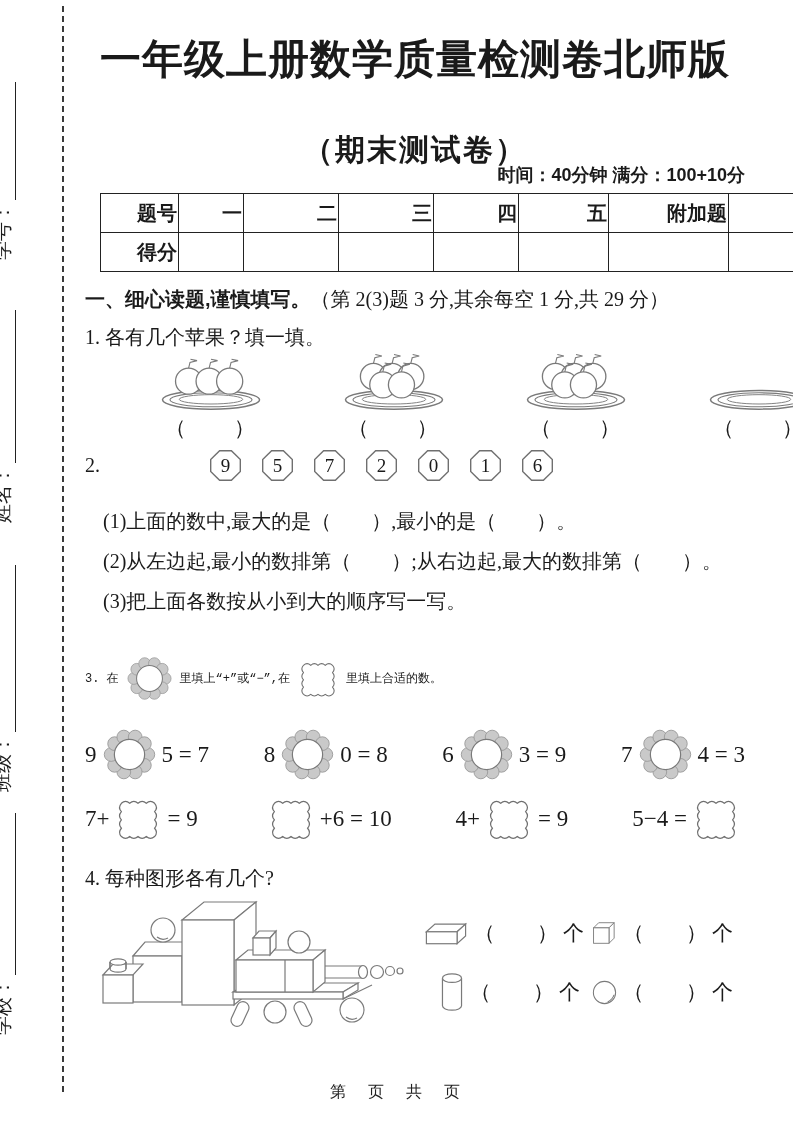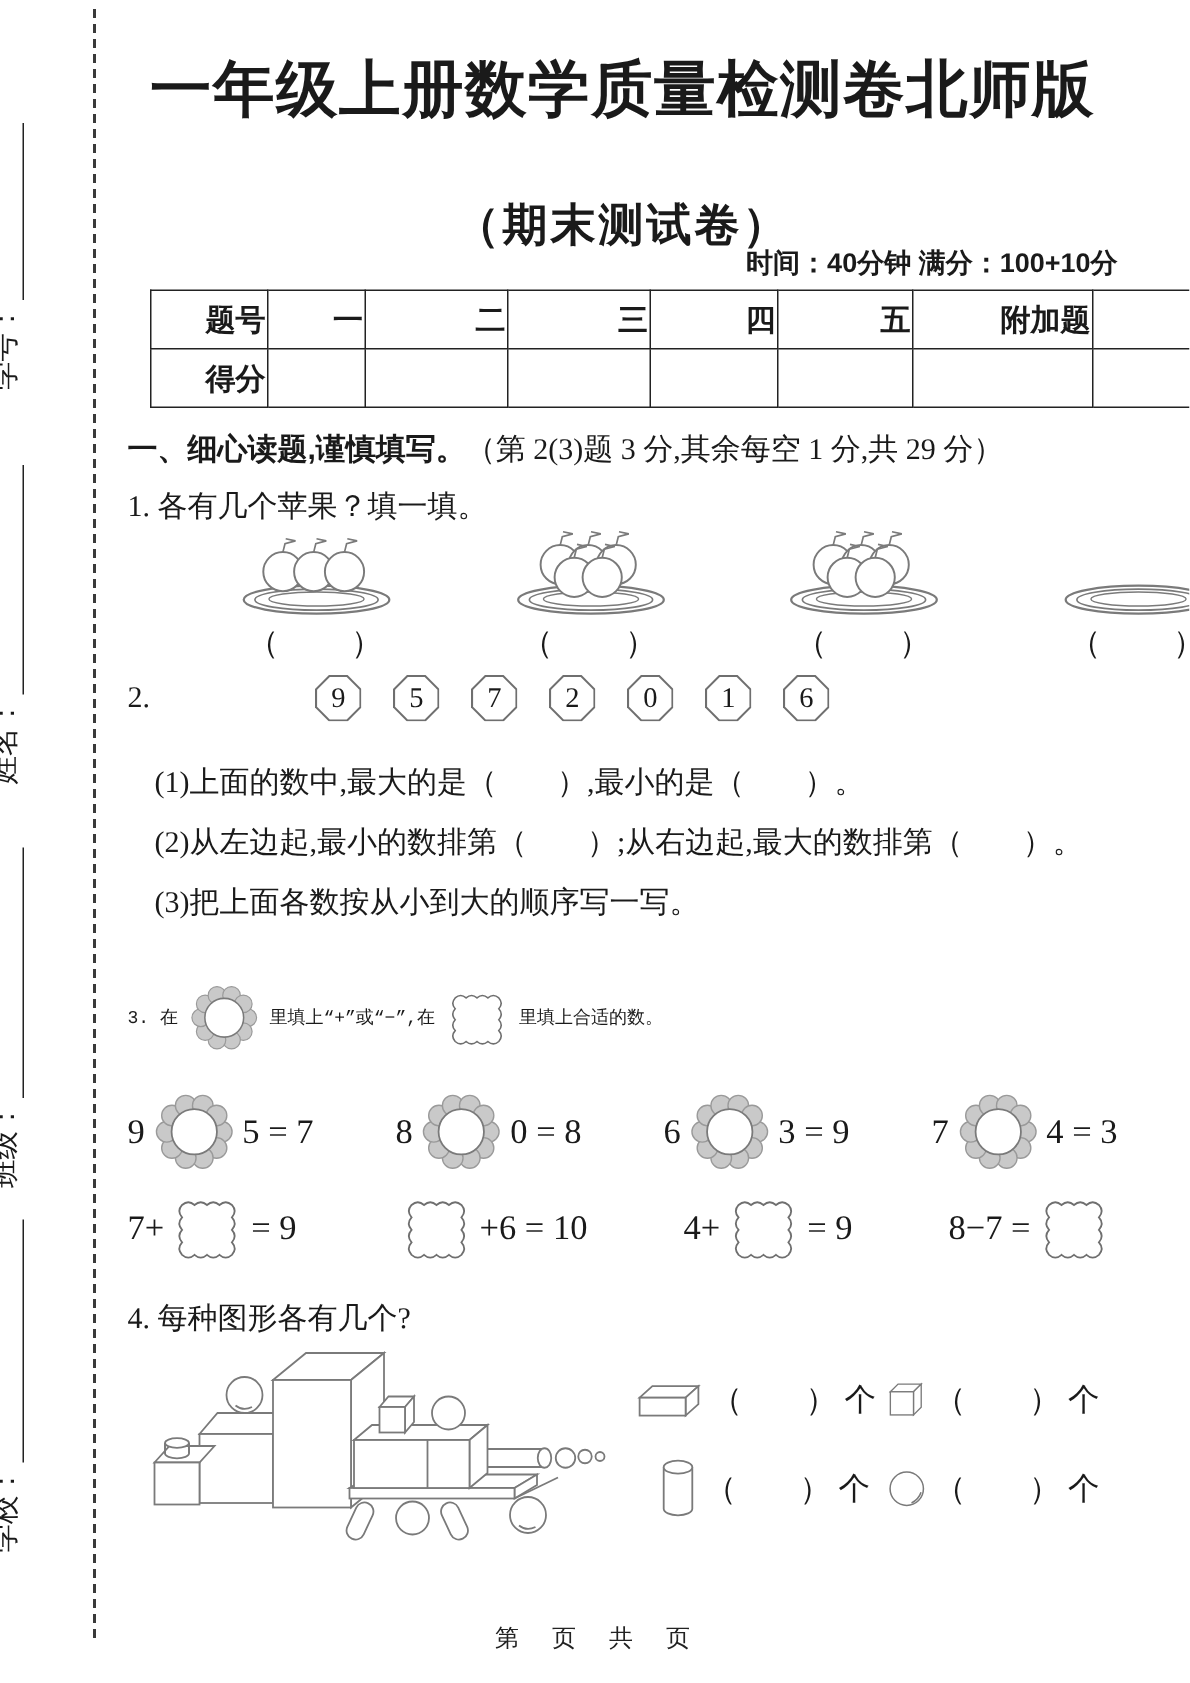--- a/index.html
+++ b/index.html
@@ -355,21 +355,21 @@
       <div class="eq-group">
         <span>4+</span>
         <span class="box-slot">
             <svg viewBox="0 0 52 52" width="48" height="48">
               <path d="M8 9 q4.5 -4 9 0 q4.5 -4 9 0 q4.5 -4 9 0 q4.5 -4 9 0 q4 4.5 0 9 q4 4.5 0 9 q4 4.5 0 9 q4 4.5 0 9 q-4.5 4 -9 0 q-4.5 4 -9 0 q-4.5 4 -9 0 q-4.5 4 -9 0 q-4 -4.5 0 -9 q-4 -4.5 0 -9 q-4 -4.5 0 -9 q-4 -4.5 0 -9 Z" fill="none" stroke="#6f6f6f" stroke-width="1.3"></path>
             </svg>
           </span>
         <span>= 9</span>
       </div>
       <div class="eq-group">
-        <span>8−7 =</span>
+        <span>5−4 =</span>
         <span class="box-slot">
             <svg viewBox="0 0 52 52" width="48" height="48">
               <path d="M8 9 q4.5 -4 9 0 q4.5 -4 9 0 q4.5 -4 9 0 q4.5 -4 9 0 q4 4.5 0 9 q4 4.5 0 9 q4 4.5 0 9 q4 4.5 0 9 q-4.5 4 -9 0 q-4.5 4 -9 0 q-4.5 4 -9 0 q-4.5 4 -9 0 q-4 -4.5 0 -9 q-4 -4.5 0 -9 q-4 -4.5 0 -9 q-4 -4.5 0 -9 Z" fill="none" stroke="#6f6f6f" stroke-width="1.3"></path>
             </svg>
           </span>
         <span></span>
       </div>
     </div>
 
     <div class="abs q-text" style="top:835px;">4. 每种图形各有几个?</div>

